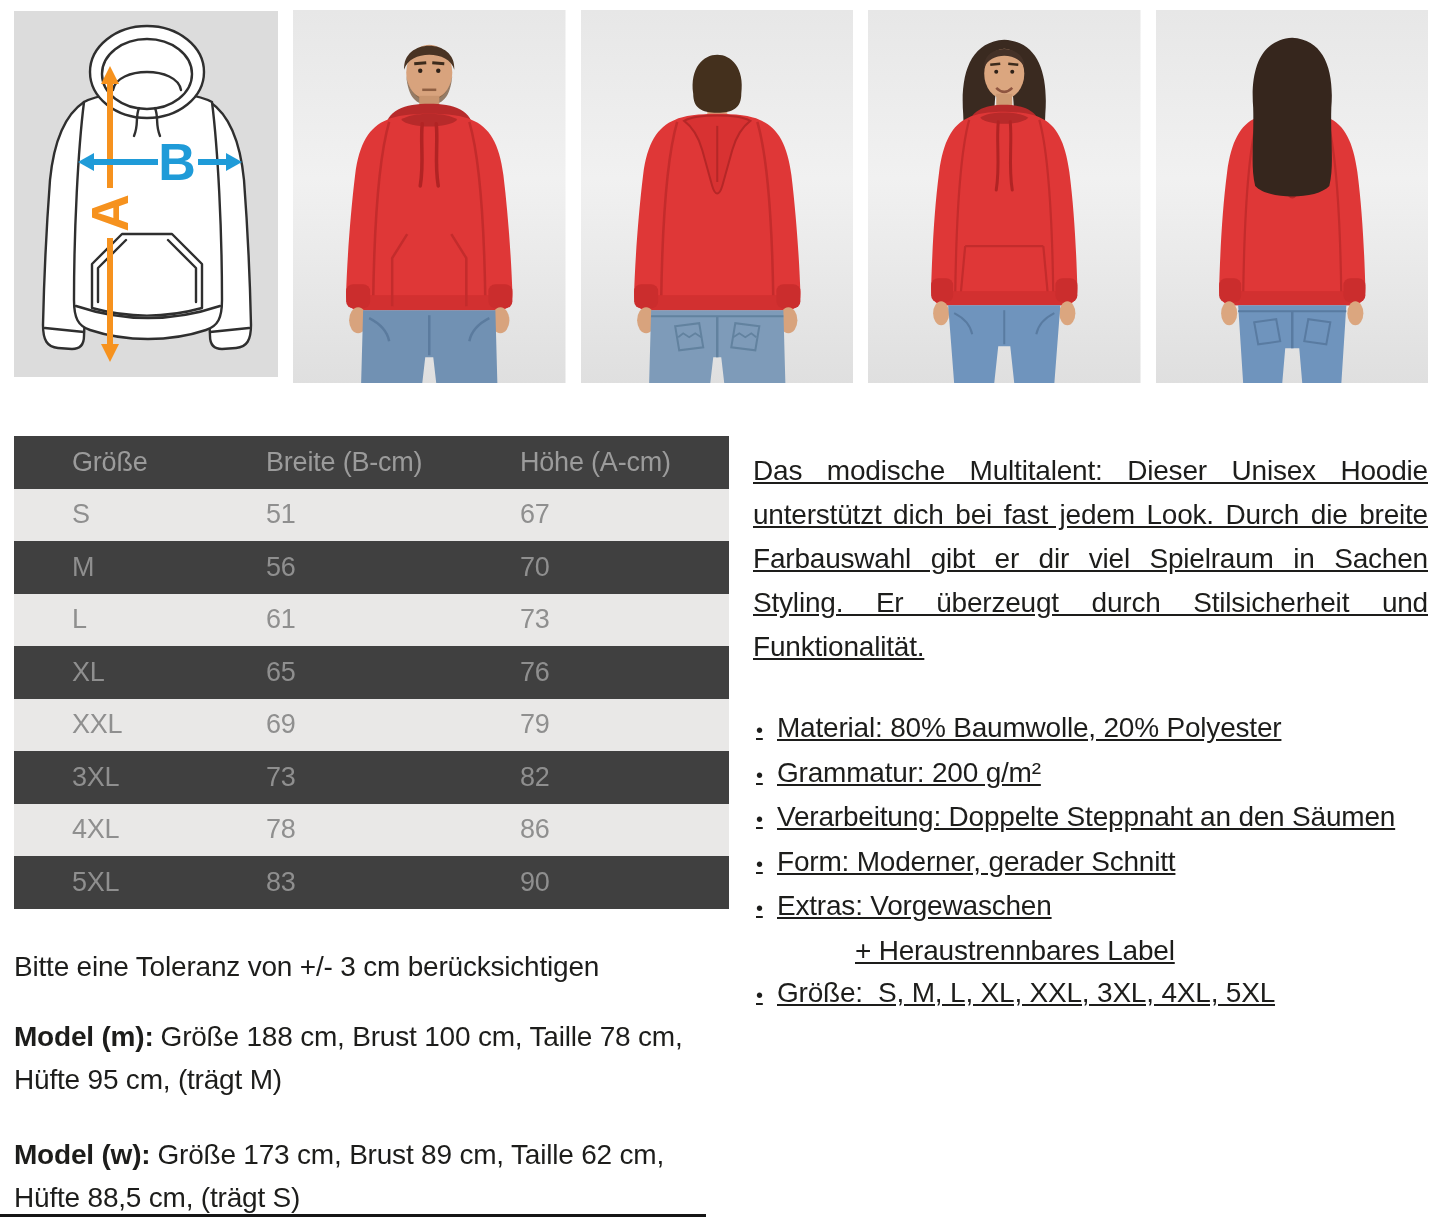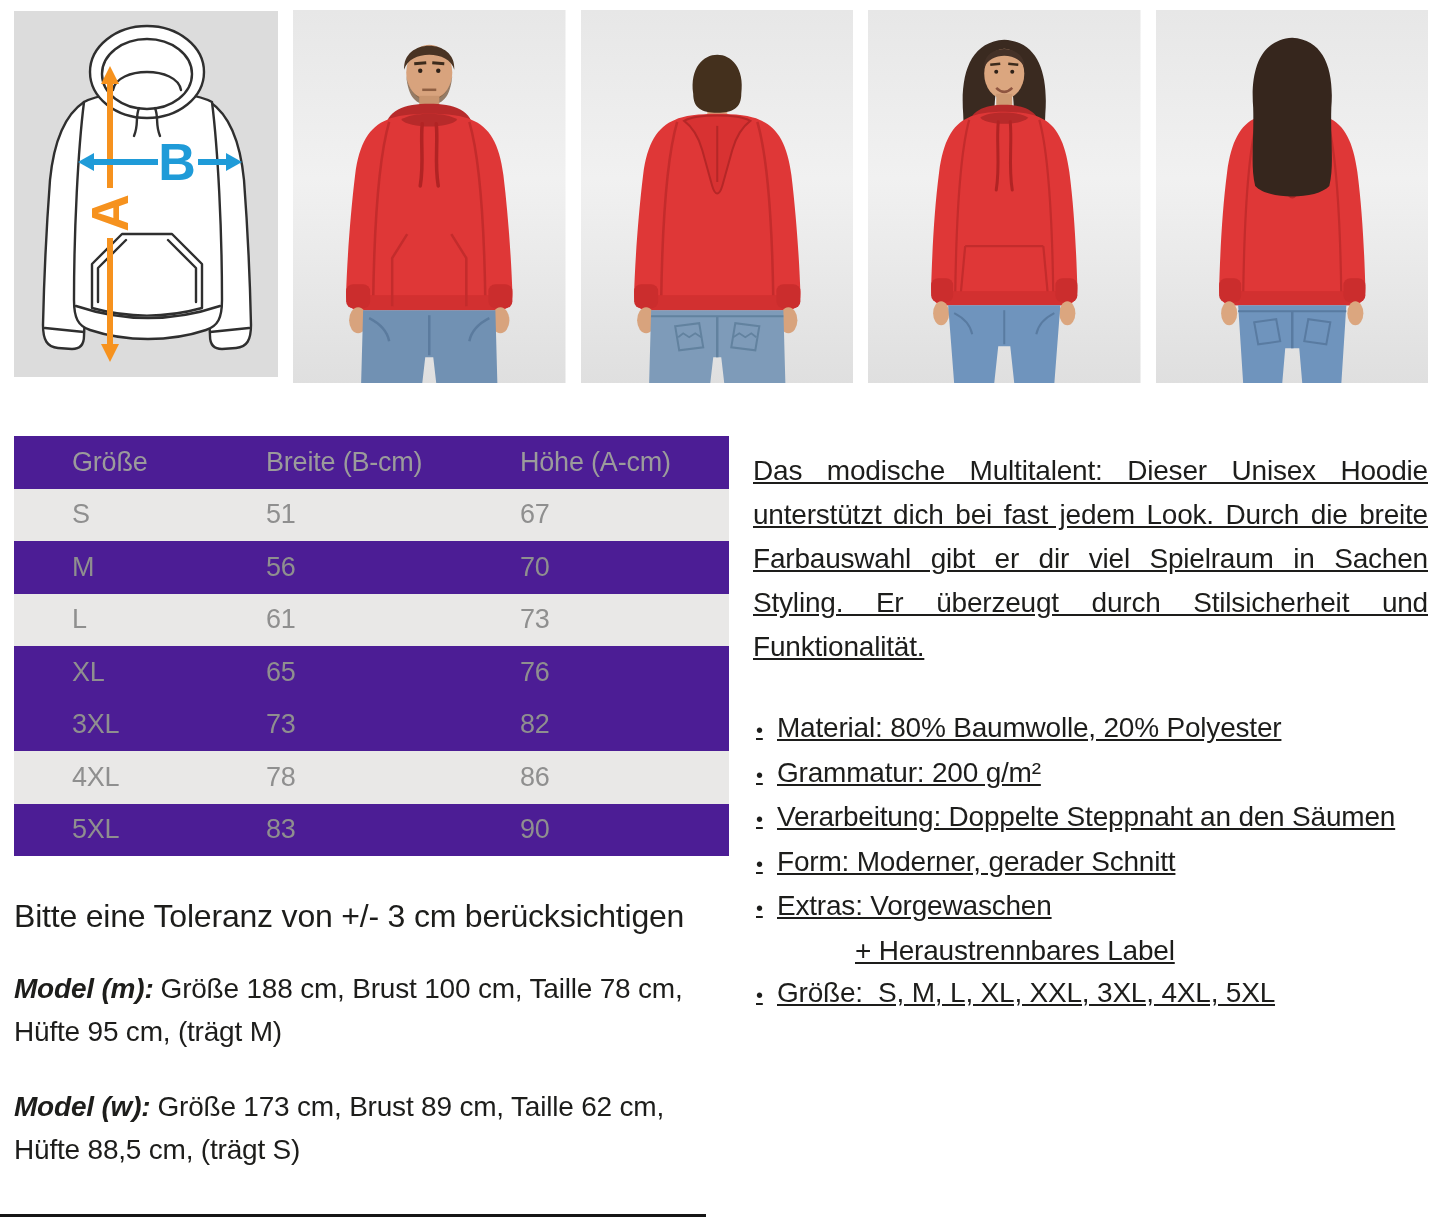--- a/index.html
+++ b/index.html
@@ -18,30 +18,30 @@
 
   
   .content { display:flex; gap:24px; padding:0 14px; margin-top:53px; }
   .left-col { flex:0 0 715px; }
   .right-col { flex:1 1 auto; padding-top:13px;text-decoration:underline; }
 
   
   .size-table { width:715px; }
   .trow {
     display:grid; grid-template-columns:194px 254px 1fr; align-items:center;
-    height:52.5px; padding-left:58px; background:#4c1d95;
+    height:52.5px; padding-left:58px; background:#404040;
     font-size:27px; color:#8f8f8f;
   }
   .trow.dark { background:#e9e8e7; }
   .trow.thead { color:#9b9b9b; }
 
   
-  .tolerance { margin:42px 0 0 0; font-size:32px; }
+  .tolerance { margin:42px 0 0 0; font-size:28px; }
   .model-note { margin:32px 0 0 0; font-size:28px; line-height:43px; max-width:705px; }
-  .model-note b { margin-right:7px;font-style:italic; }
+  .model-note b { margin-right:7px; }
 
   
   .intro { margin:0; font-size:28px; line-height:44px; text-align:justify; }
   .bullets { margin-top:38px; }
   .bl { display:flex; align-items:baseline; font-size:28px; line-height:42.5px; }
   .dot { flex:0 0 24px; font-size:20px; padding-left:3px; }
   .bl.cont { padding-left:102px; }
   .txt { white-space:pre-wrap; }
 
   .bottom-rule { position:absolute; left:0; bottom:0; width:706px; height:3px; background:#161616; }
@@ -241,20 +241,25 @@
         <div class="trow dark">
           <div>L</div>
           <div>61</div>
           <div>73</div>
         </div>
         <div class="trow">
           <div>XL</div>
           <div>65</div>
           <div>76</div>
         </div>
+        <div class="trow dark">
+          <div>XXL</div>
+          <div>69</div>
+          <div>79</div>
+        </div>
         <div class="trow">
           <div>3XL</div>
           <div>73</div>
           <div>82</div>
         </div>
         <div class="trow dark">
           <div>4XL</div>
           <div>78</div>
           <div>86</div>
         </div>

